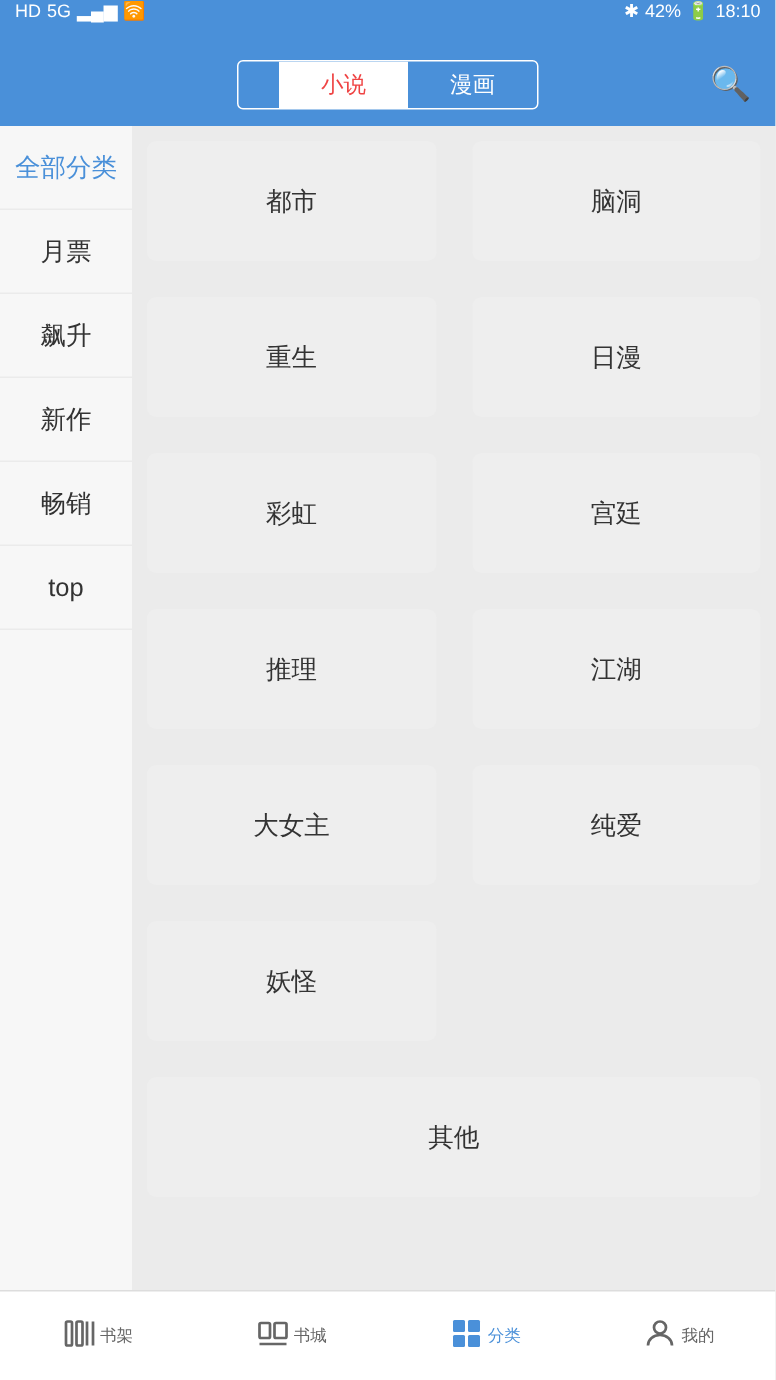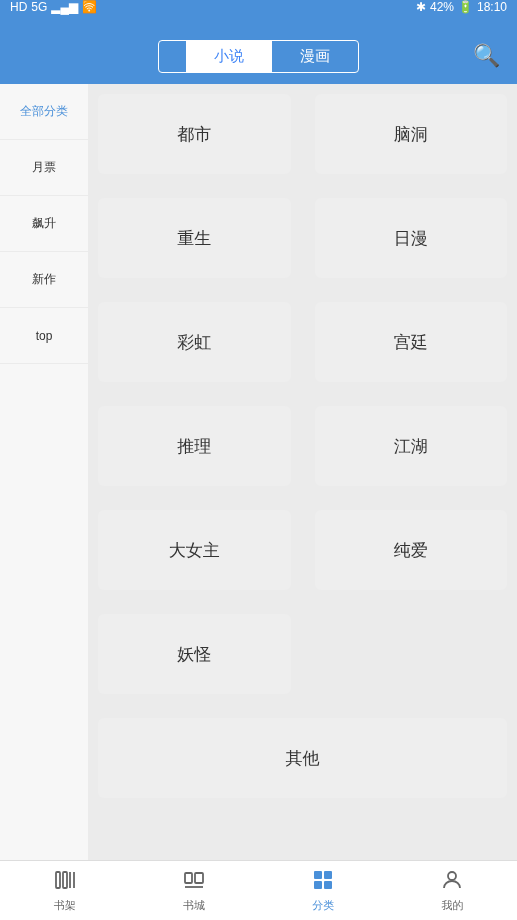--- a/index.html
+++ b/index.html
@@ -48,21 +48,21 @@
       padding: 6px 28px;
       font-size: 15px;
       color: white;
       background: transparent;
       border: none;
       cursor: pointer;
       font-family: inherit;
     }
     .tab-btn.active {
       background: white;
-      color: #3b82f6;
+      color: #ef4444;
       margin-left: 27px;
     }
     .search-icon-btn {
       position: absolute;
       right: 16px;
       background: none;
       border: none;
       cursor: pointer;
       color: white;
       font-size: 22px;
@@ -83,21 +83,21 @@
       display: flex;
       flex-direction: column;
       overflow-y: auto;
       flex-shrink: 0;
     }
     .sidebar-item {
       height: 56px;
       display: flex;
       align-items: center;
       justify-content: center;
-      font-size: 12px;
+      font-size: 17px;
       color: #333;
       cursor: pointer;
       border-bottom: 1px solid #ebebeb;
     }
     .sidebar-item.active {
       color: #4a90d9;
       font-weight: 500;
     }
 
     
@@ -130,21 +130,21 @@
     .bottom-nav {
       height: 60px;
       background: white;
       display: flex;
       border-top: 1px solid #ddd;
       flex-shrink: 0;
     }
     .nav-item {
       flex: 1;
       display: flex;
-      flex-direction: column;
+      flex-direction: row;
       align-items: center;
       justify-content: center;
       cursor: pointer;
       gap: 2px;
     }
     .nav-item.active .nav-label { color: #4a90d9; }
     .nav-item.active .nav-icon { color: #4a90d9; }
     .nav-icon {
       font-size: 22px;
       color: #666;
@@ -192,20 +192,23 @@
     <div class="sidebar-item">
       <span>月票</span>
     </div>
     <div class="sidebar-item">
       <span>飙升</span>
     </div>
     <div class="sidebar-item">
       <span>新作</span>
     </div>
     <div class="sidebar-item">
+      <span>畅销</span>
+    </div>
+    <div class="sidebar-item">
       <span>top</span>
     </div>
   </div>
 
   <div class="category-grid">
     <div class="category-card">
       <span>都市</span>
     </div>
     <div class="category-card">
       <span>脑洞</span>

